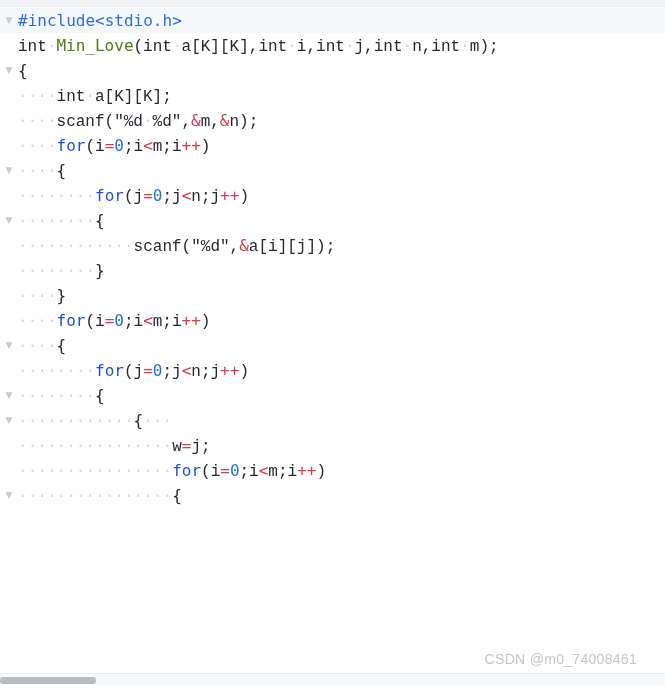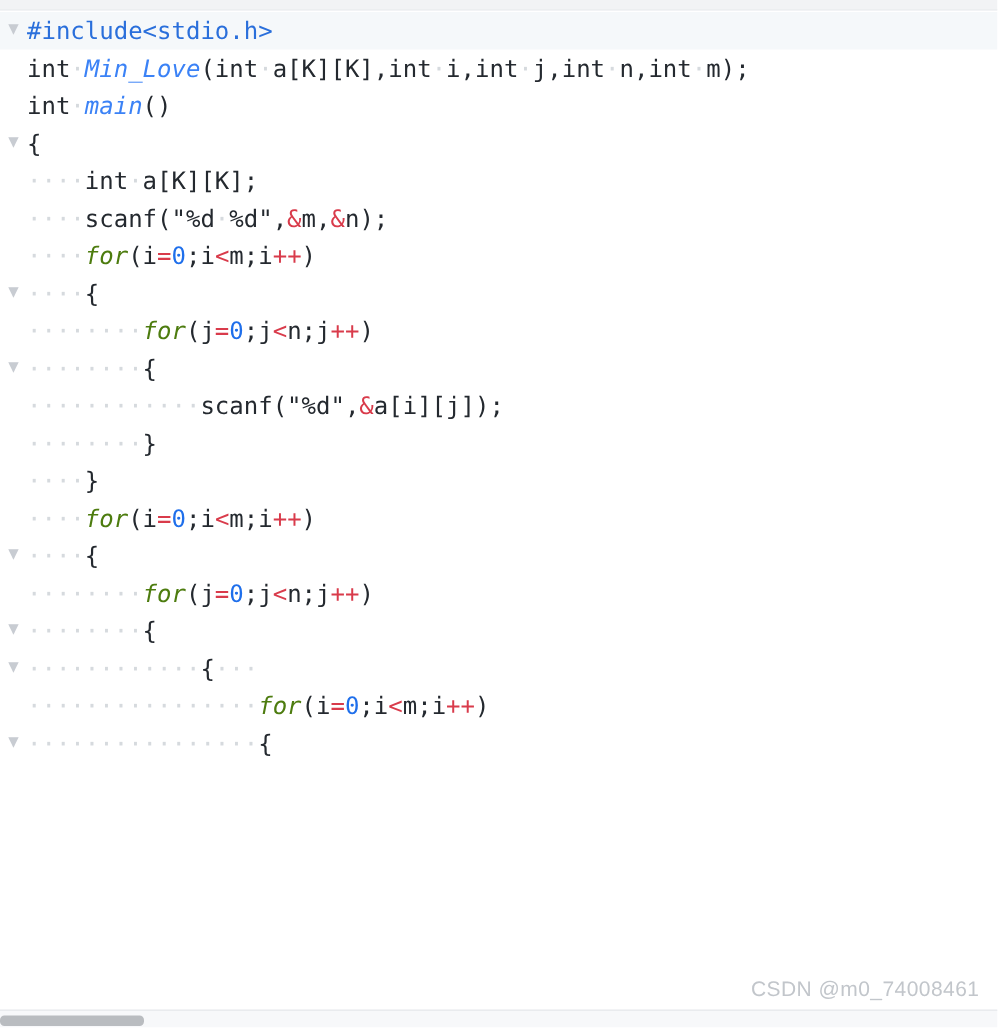--- a/index.html
+++ b/index.html
@@ -69,32 +69,32 @@
     font-family: "DejaVu Sans", sans-serif;
     user-select: none;
   }
 
   
   .ws {
     color: #d6dade;
   }
 
   
-  .kw       { color: #4d7c0f; font-style: italic; }   
-  .fn       { color: #3b82f6; font-style: italic; }   
+  .kw       { color: #1d4ed8; }   
+  .fn       { color: #4d7c0f; }   
   .num      { color: #1f6feb; }   
   .op       { color: #d93b4b; }   
   .pre      { color: #2a6fdb; text-align: center; }   
-  .plain    { color: #24292f; }
+  .plain    { color: #24292f; font-family: Liberation Mono, monospace; }
   .brace    { color: #24292f; }
 
   
   .watermark {
     position: absolute;
-    right: 12px;
+    right: 28px;
     bottom: 18px;
     font-family: "Liberation Sans", sans-serif;
     font-size: 14px;
     color: #c2c6cb;
     letter-spacing: 0.3px;
     user-select: none;
   }
 
   .bottom-strip {
     position: absolute;
@@ -119,36 +119,36 @@
 </head>
 <body>
 
 <div id="editor">
 
   <div class="top-bar"></div>
 
   <div class="code-area" id="code-area">
       <div class="line current"><span class="fold">▼</span><span class="pre">#include&lt;stdio.h&gt;</span></div>
       <div class="line"><span class="plain">int</span><span class="ws">·</span><span class="fn">Min_Love</span><span class="plain">(int</span><span class="ws">·</span><span class="plain">a[K][K],int</span><span class="ws">·</span><span class="plain">i,int</span><span class="ws">·</span><span class="plain">j,int</span><span class="ws">·</span><span class="plain">n,int</span><span class="ws">·</span><span class="plain">m);</span></div>
-      <div class="line"><span class="plain">int</span><span class="ws">·</span><span class="fn">main</span><span class="plain">()</span></div>
       <div class="line"><span class="fold">▼</span><span class="brace">{</span></div>
       <div class="line"><span class="ws">····</span><span class="plain">int</span><span class="ws">·</span><span class="plain">a[K][K];</span></div>
       <div class="line"><span class="ws">····</span><span class="plain">scanf("%d</span><span class="ws">·</span><span class="plain">%d",</span><span class="op">&amp;</span><span class="plain">m,</span><span class="op">&amp;</span><span class="plain">n);</span></div>
       <div class="line"><span class="ws">····</span><span class="kw">for</span><span class="plain">(i</span><span class="op">=</span><span class="num">0</span><span class="plain">;i</span><span class="op">&lt;</span><span class="plain">m;i</span><span class="op">++</span><span class="plain">)</span></div>
       <div class="line"><span class="fold">▼</span><span class="ws">····</span><span class="brace">{</span></div>
       <div class="line"><span class="ws">········</span><span class="kw">for</span><span class="plain">(j</span><span class="op">=</span><span class="num">0</span><span class="plain">;j</span><span class="op">&lt;</span><span class="plain">n;j</span><span class="op">++</span><span class="plain">)</span></div>
       <div class="line"><span class="fold">▼</span><span class="ws">········</span><span class="brace">{</span></div>
       <div class="line"><span class="ws">············</span><span class="plain">scanf("%d",</span><span class="op">&amp;</span><span class="plain">a[i][j]);</span></div>
       <div class="line"><span class="ws">········</span><span class="brace">}</span></div>
       <div class="line"><span class="ws">····</span><span class="brace">}</span></div>
       <div class="line"><span class="ws">····</span><span class="kw">for</span><span class="plain">(i</span><span class="op">=</span><span class="num">0</span><span class="plain">;i</span><span class="op">&lt;</span><span class="plain">m;i</span><span class="op">++</span><span class="plain">)</span></div>
       <div class="line"><span class="fold">▼</span><span class="ws">····</span><span class="brace">{</span></div>
       <div class="line"><span class="ws">········</span><span class="kw">for</span><span class="plain">(j</span><span class="op">=</span><span class="num">0</span><span class="plain">;j</span><span class="op">&lt;</span><span class="plain">n;j</span><span class="op">++</span><span class="plain">)</span></div>
       <div class="line"><span class="fold">▼</span><span class="ws">········</span><span class="brace">{</span></div>
       <div class="line"><span class="fold">▼</span><span class="ws">············</span><span class="brace">{</span><span class="ws">···</span></div>
+      <div class="line"><span class="ws">················</span><span class="plain">w</span><span class="op">=</span><span class="plain">j;</span></div>
       <div class="line"><span class="ws">················</span><span class="kw">for</span><span class="plain">(i</span><span class="op">=</span><span class="num">0</span><span class="plain">;i</span><span class="op">&lt;</span><span class="plain">m;i</span><span class="op">++</span><span class="plain">)</span></div>
       <div class="line"><span class="fold">▼</span><span class="ws">················</span><span class="brace">{</span></div>
     </div>
 
   <div class="watermark">CSDN @m0_74008461</div>
 
   <div class="bottom-strip">
     <div class="hscroll"></div>
   </div>
 

